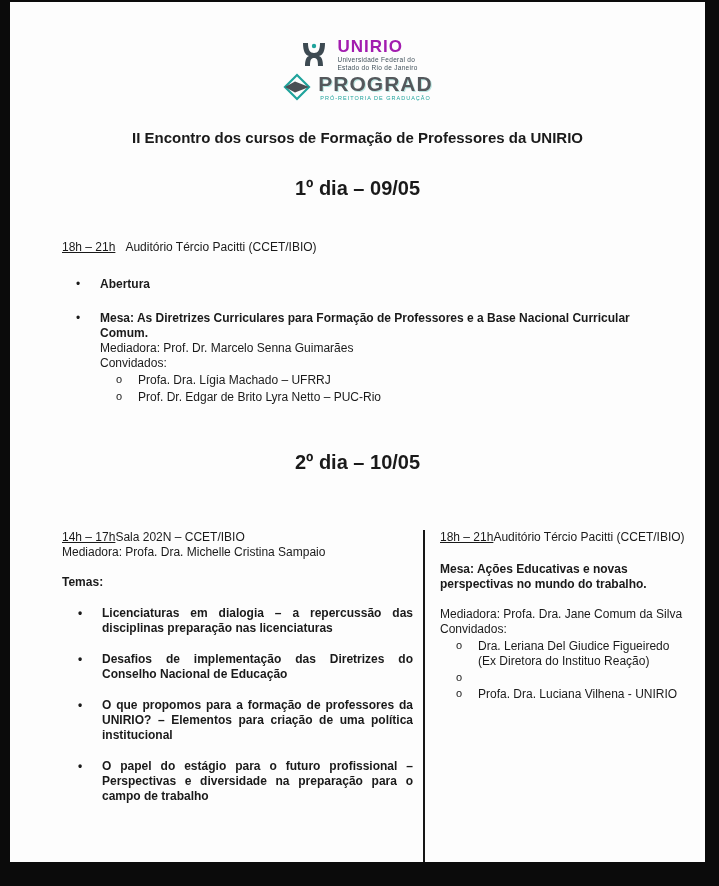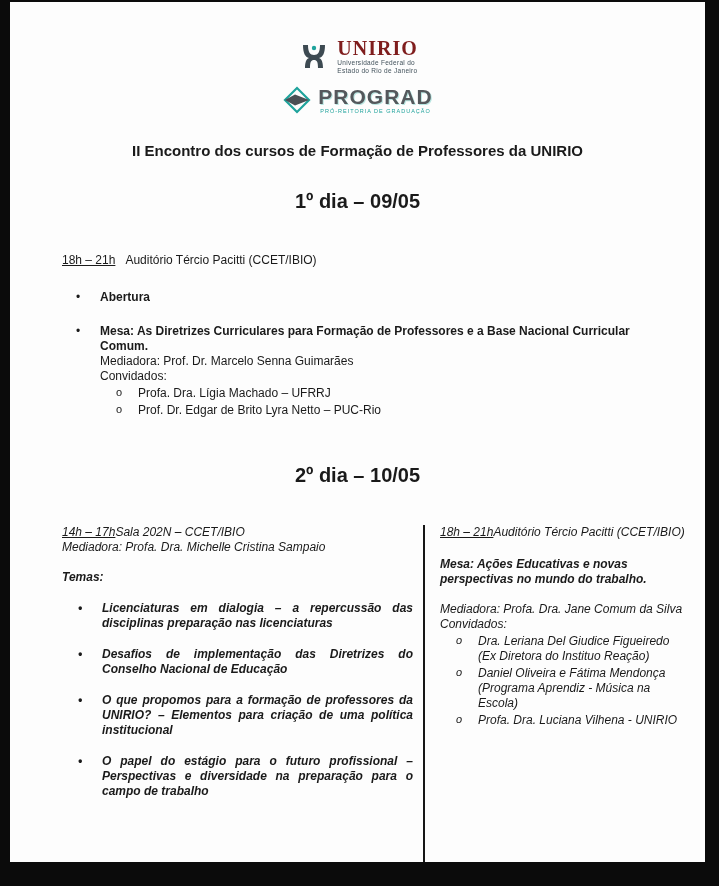--- a/index.html
+++ b/index.html
@@ -12,23 +12,23 @@
   .page{
     position:absolute;top:2px;left:10px;right:14px;bottom:24px;
     background:#fdfdfd;
     display:flex;flex-direction:column;
     overflow:hidden;
   }
   
   .header{text-align:center;padding-top:36px;}
   .logo-block{display:flex;justify-content:center;align-items:center;gap:6px;}
   .logo-textcol{display:flex;flex-direction:column;align-items:flex-start;line-height:1;}
-  .unirio-name{font-size:20px;font-weight:bold;color:#7f1d1d;letter-spacing:1px;font-family:Liberation Serif, serif;}
+  .unirio-name{font-size:17px;font-weight:bold;color:#a21caf;letter-spacing:1px;}
   .unirio-sub{font-size:6.5px;color:#40505a;margin-top:1.5px;letter-spacing:.3px;}
-  .prograd-wrap{margin-top:11px;}
+  .prograd-wrap{margin-top:1px;}
   .prograd-name{
     font-size:21px;font-weight:bold;color:#54585c;letter-spacing:1px;
     text-shadow:1px 1px 0 #b9e6e2;
   }
   .prograd-sub{font-size:5.5px;color:#1fa39c;margin-top:2px;letter-spacing:1px;align-self:center;}
   
   .doc-title{margin-top:27px;font-size:15px;font-weight:bold;}
   .day-heading{font-size:20px;font-weight:bold;text-align:center;}
   .day1-heading{margin-top:31px;}
   .day2-heading{margin-top:46px;}
@@ -41,21 +41,21 @@
   
   .d1-list{margin-top:22px;padding-left:66px;padding-right:54px;}
   .row{display:flex;}
   .marker{width:24px;flex:0 0 24px;}
   .omarker{width:22px;flex:0 0 22px;font-size:11px;}
   .btext{flex:1;}
   .mesa-block{margin-top:19px;}
   .sublist{padding-left:16px;margin-top:2px;}
   .sublist .row{margin-top:2px;}
   
-  .columns{display:flex;flex:1;margin-top:38px;font-style:italic;}
+  .columns{display:flex;flex:1;margin-top:56px;}
   .col-left{width:351px;flex:0 0 351px;padding-left:52px;padding-right:10px;}
   .col-right{flex:1;border-left:2px solid #161616;padding-left:15px;padding-right:20px;}
   .col .session-line2{font-size:12px;}
   .sess-title{margin-top:17px;}
   .themes-label{margin-top:15px;}
   .theme{display:flex;margin-top:16px;padding-left:16px;}
   .theme .ttext{flex:1;font-weight:bold;text-align:justify;}
   .right-med{margin-top:15px;}
 </style>
 </head>
@@ -160,21 +160,20 @@
       <div class="b sess-title">Mesa: Ações Educativas e novas perspectivas no mundo do trabalho.</div>
       <div class="right-med">Mediadora: Profa. Dra. Jane Comum da Silva</div>
       <div>Convidados:</div>
       <div class="sublist">
         <div class="row">
           <span class="omarker">o</span>
           <span class="btext">Dra. Leriana Del Giudice Figueiredo (Ex Diretora do Instituo Reação)</span>
         </div>
         <div class="row">
           <span class="omarker">o</span>
-          <span class="btext">Daniel Oliveira e Fátima Mendonça (Programa Aprendiz - Música na Escola)</span>
         </div>
         <div class="row">
           <span class="omarker">o</span>
           <span class="btext">Profa. Dra. Luciana Vilhena - UNIRIO</span>
         </div>
       </div>
     </div>
 
   </div>
 </div>

